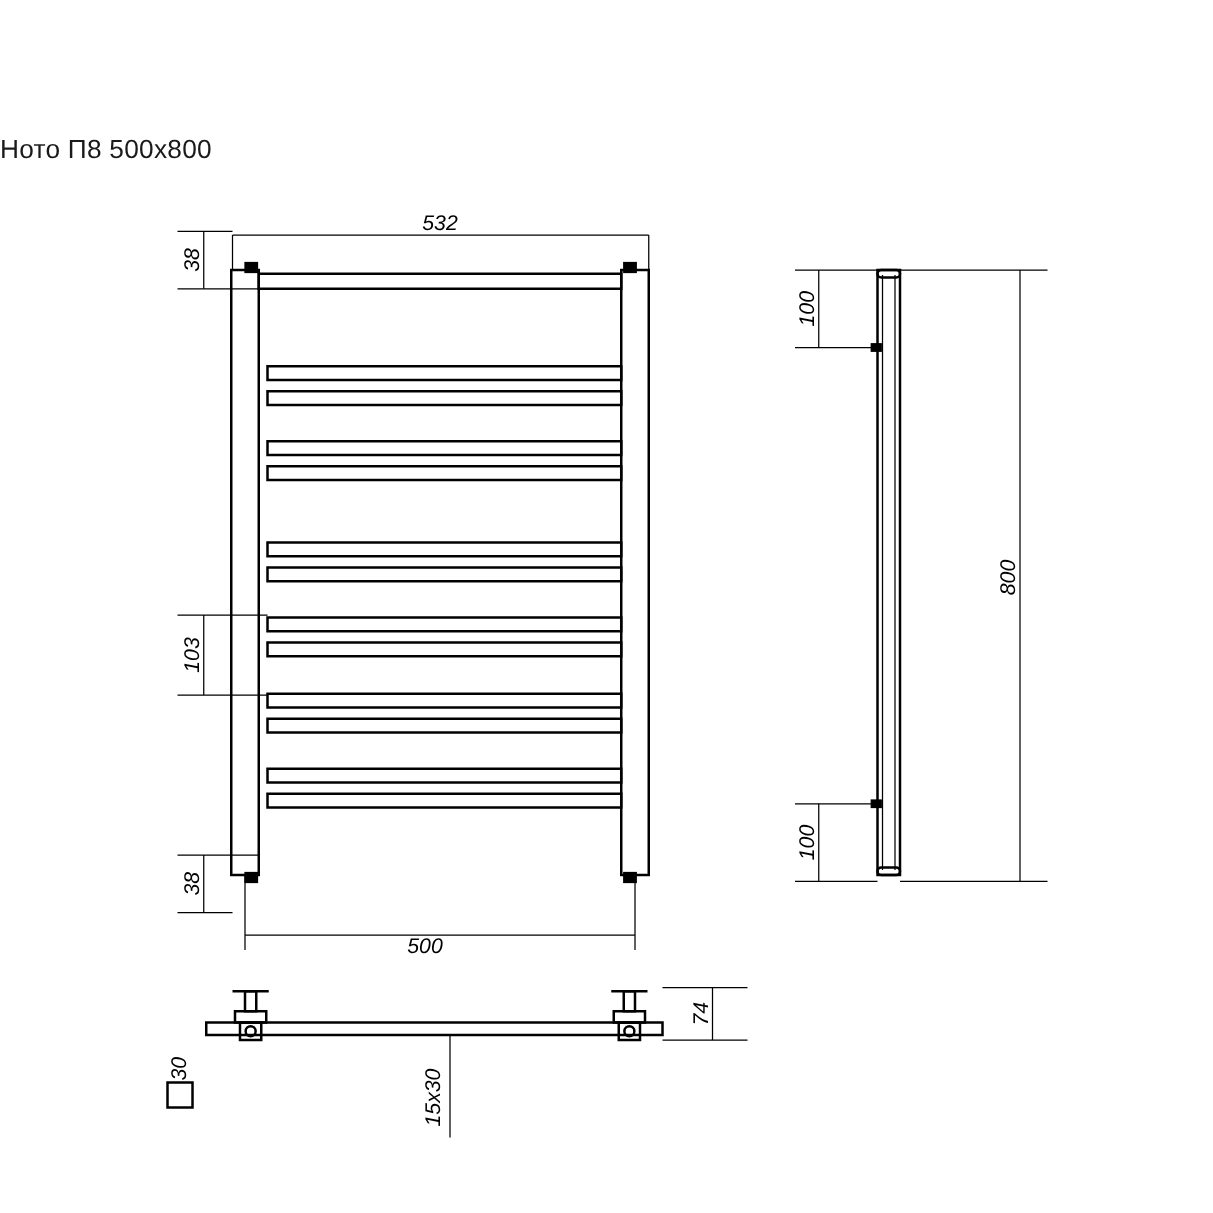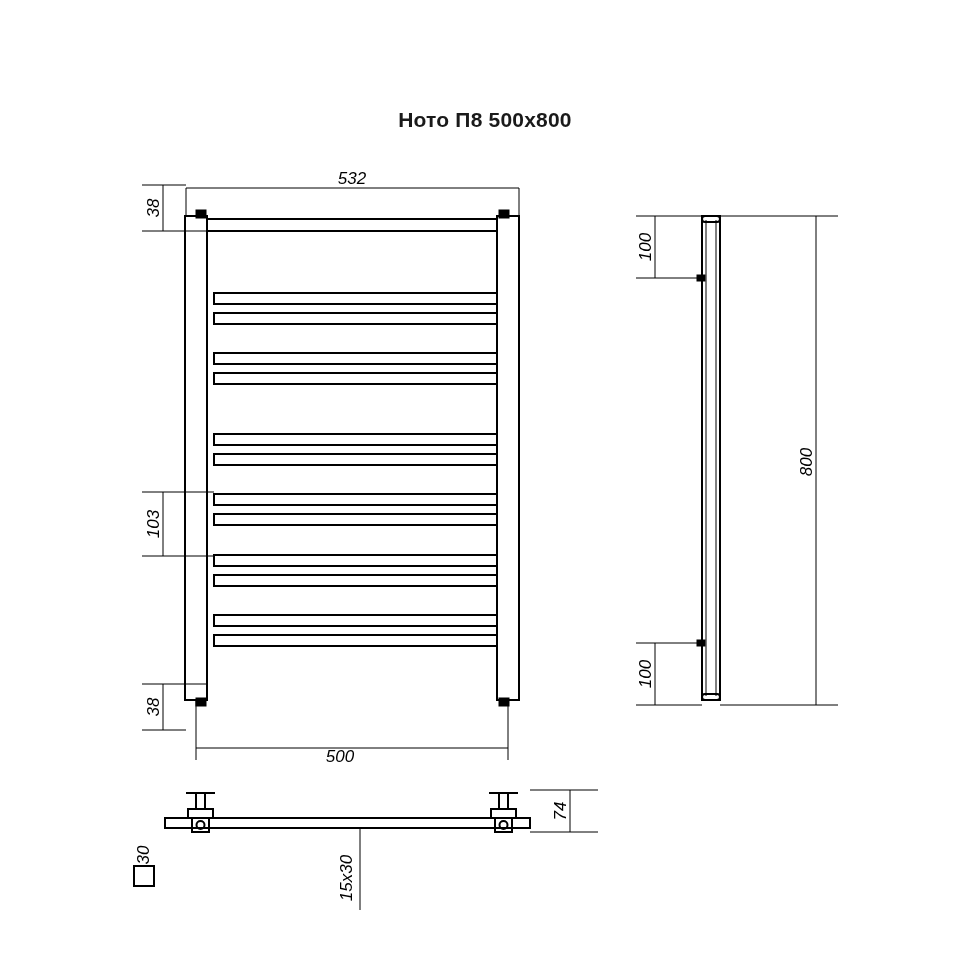--- a/index.html
+++ b/index.html
@@ -13,23 +13,23 @@
     height: 970px;
     background: #ffffff;
     font-family: "Liberation Sans", sans-serif;
     overflow: hidden;
   }
   #title {
     position: absolute;
     left: 0;
     top: 108px;
     width: 970px;
-    text-align: center;
+    text-align: left;
     font-size: 21px;
-    font-weight: bold;
+    font-weight: normal;
     color: #1a1a1a;
     letter-spacing: 0.2px;
   }
   svg.drawing {
     position: absolute;
     left: 0;
     top: 0;
     width: 970px;
     height: 970px;
   }

